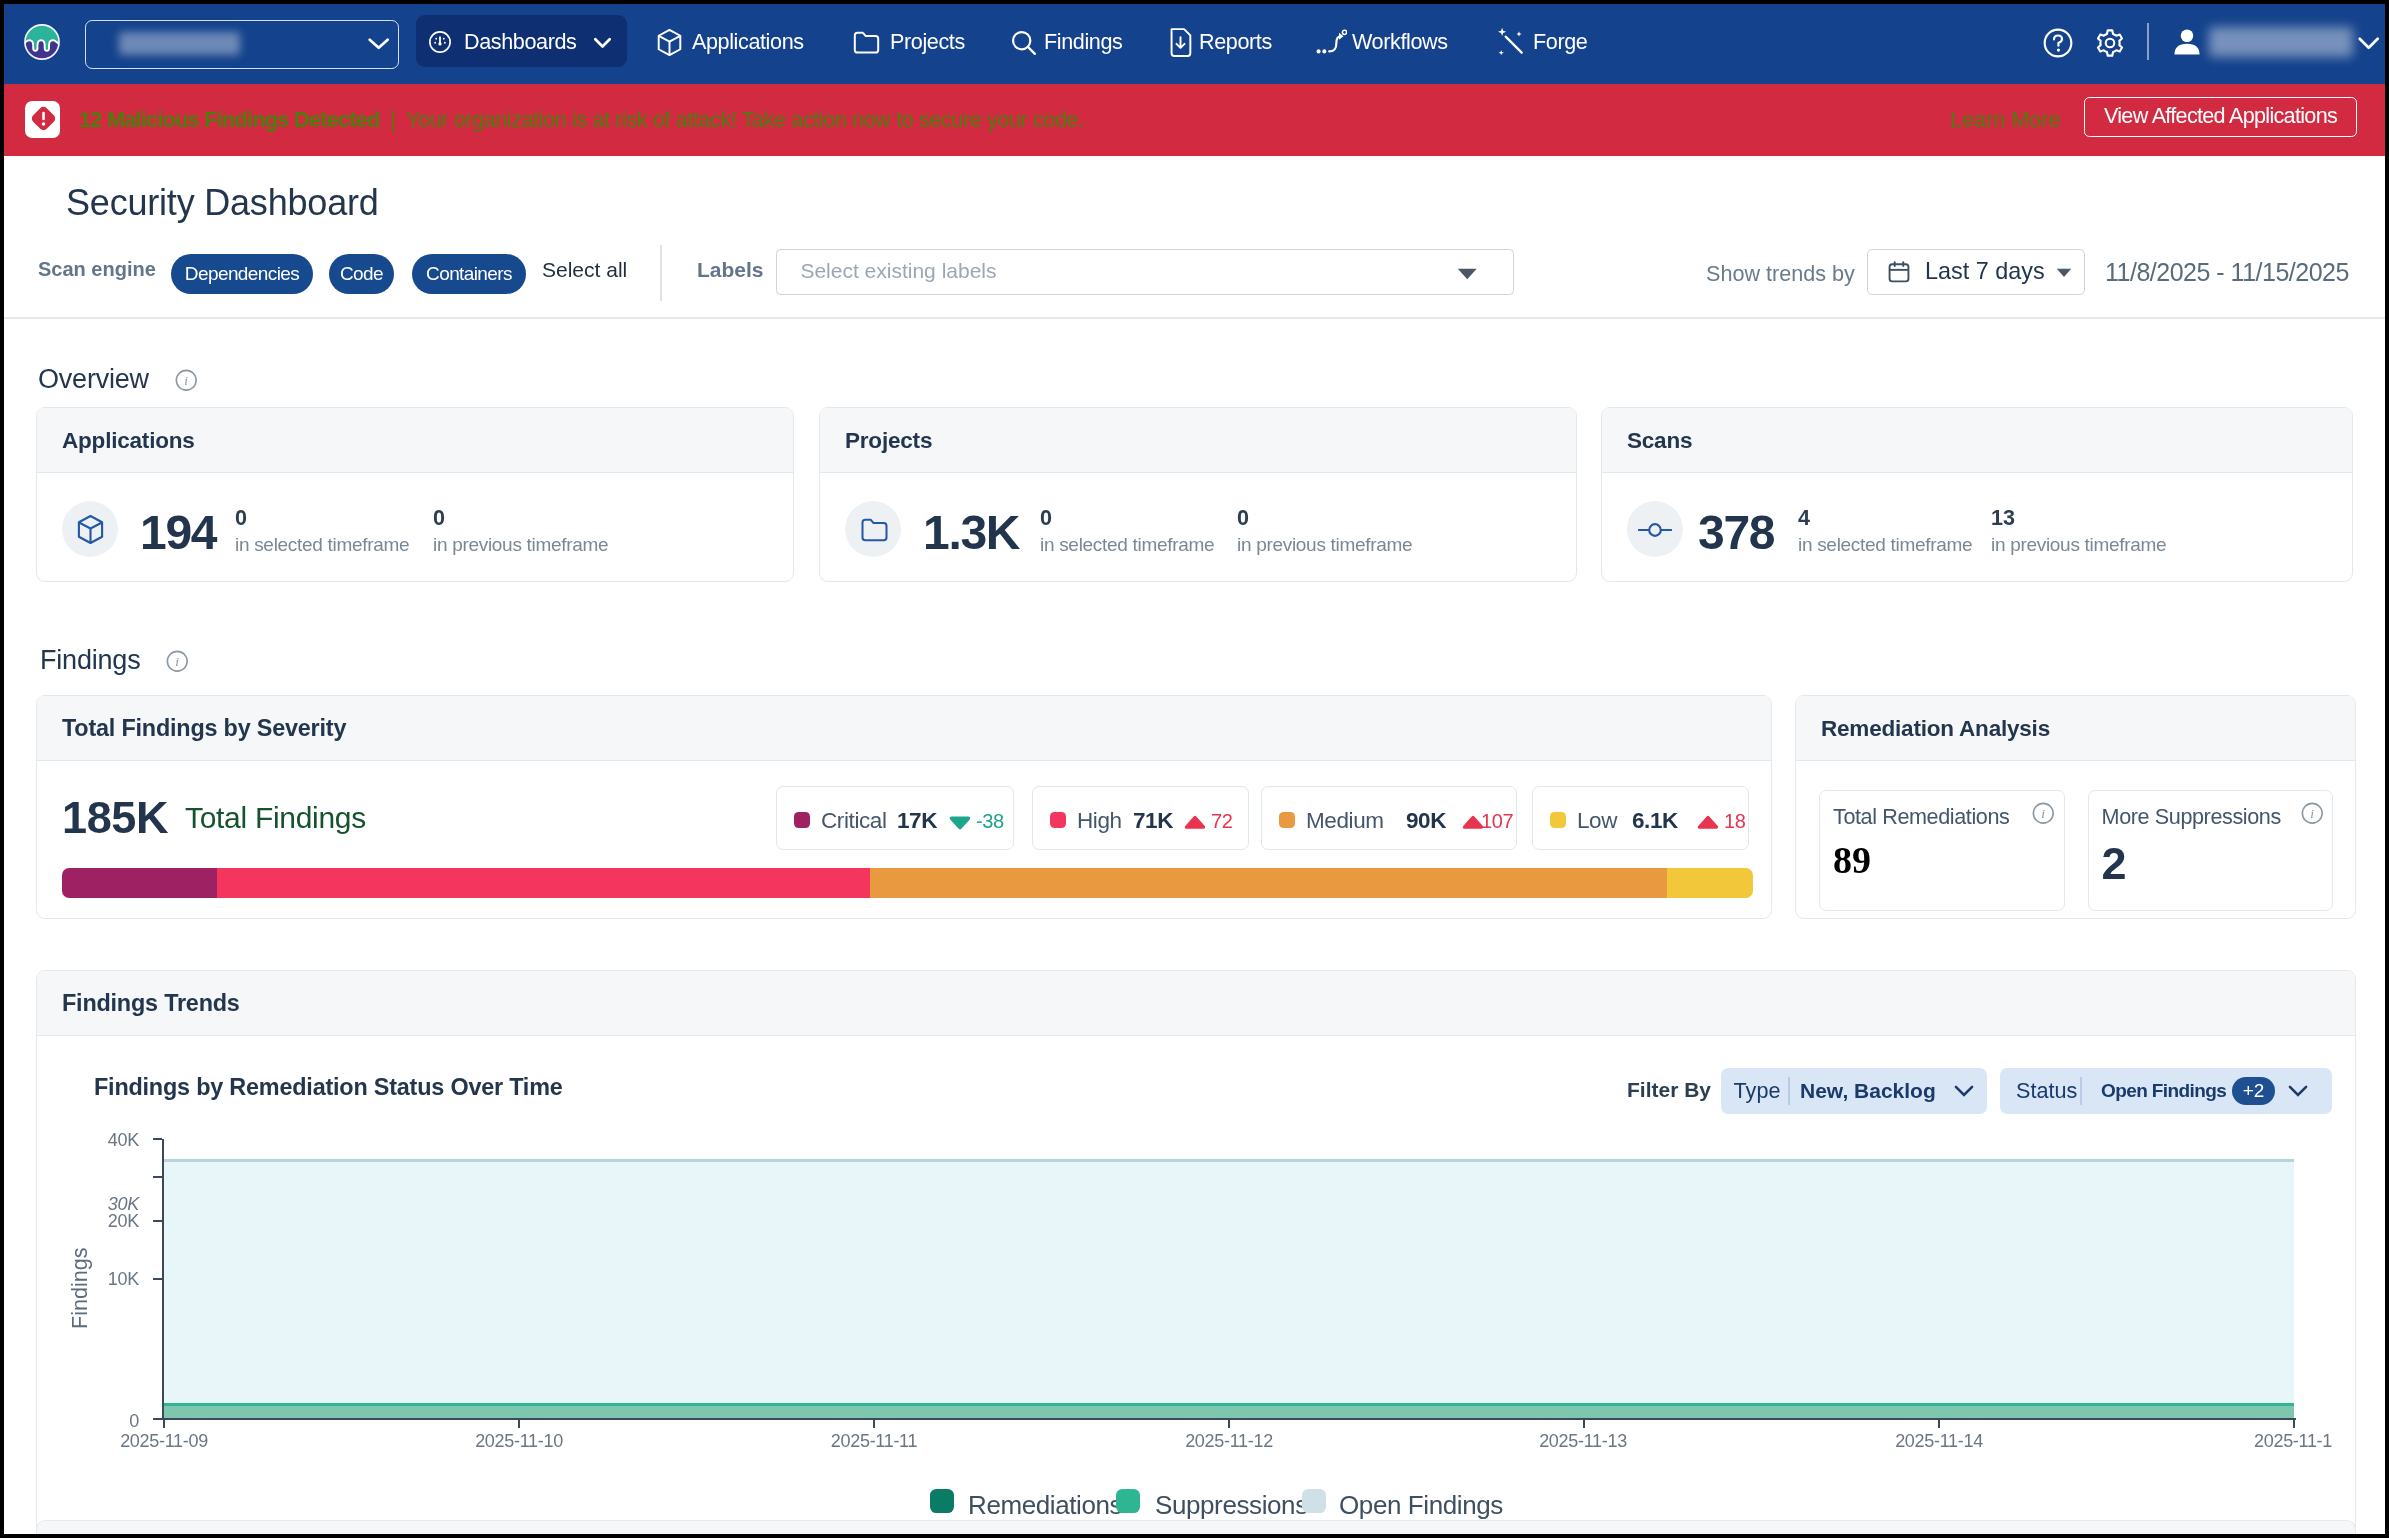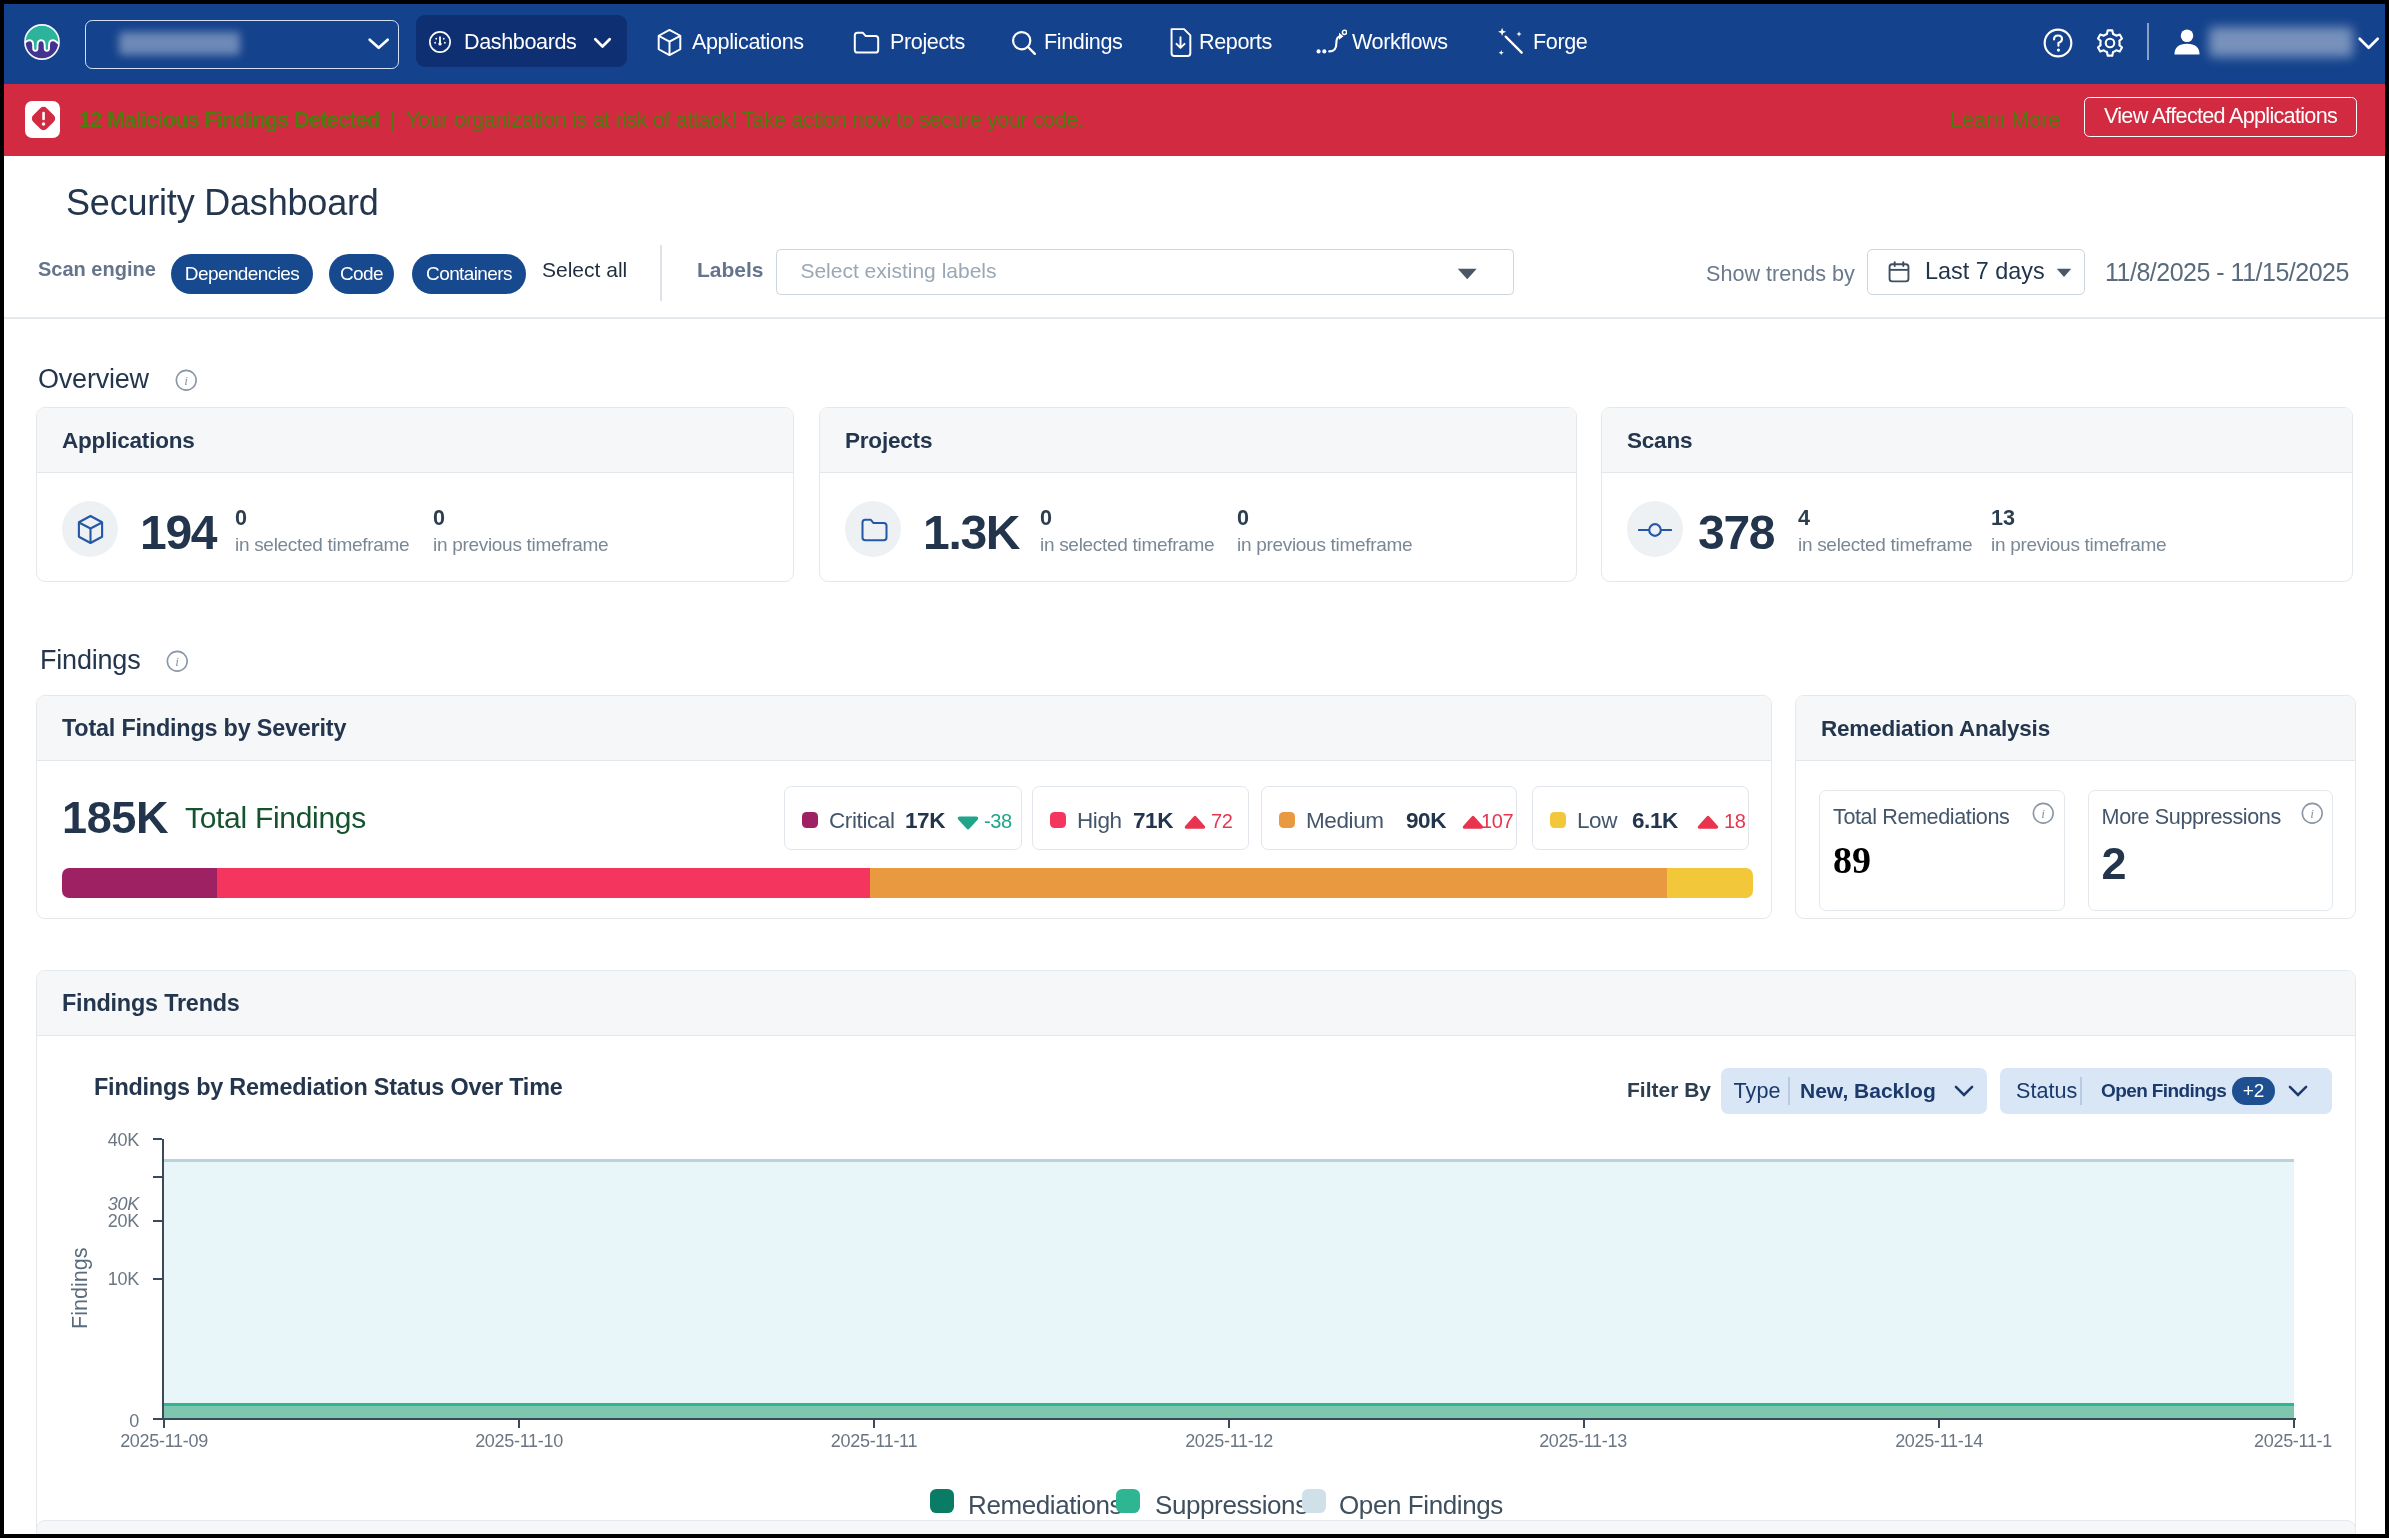--- a/index.html
+++ b/index.html
@@ -256,21 +256,21 @@
     <div class="bignum" style="left:25px;top:96px;font-size:45px;letter-spacing:-0.4px;">185K</div>
     <div class="abs" style="left:148px;top:105px;font-size:30px;color:#14532d;letter-spacing:-0.3px;">Total Findings</div>
     <div class="abs" style="left:25px;top:172px;width:1691px;height:30px;border-radius:7.2px;overflow:hidden;">
       <div style="position:absolute;left:0;top:0;width:155px;height:30px;background:#9e2164;"></div>
       <div style="position:absolute;left:155px;top:0;width:653px;height:30px;background:#f4365e;"></div>
       <div style="position:absolute;left:808px;top:0;width:797px;height:30px;background:#e9993f;"></div>
       <div style="position:absolute;left:1605px;top:0;width:86px;height:30px;background:#f3c73a;"></div>
     </div>
   </div>
 
-  <div class="abs sevchip" style="left:776px;width:238px;margin-left:8px;">
+  <div class="abs sevchip" style="left:776px;width:238px;">
     <div class="swatch" style="left:17px;background:#9e2164;"></div>
     <div class="sevlabel" style="left:44px;">Critical</div>
     <div class="sevval" style="left:120px;">17K</div>
     <svg style="position:absolute;left:171px;top:28px" width="24" height="15.3" viewBox="0 0 27 17">
         <path d="M4 3.5 L23 3.5 L13.5 14 Z" fill="#1fa58b" stroke="#1fa58b" stroke-width="4" stroke-linejoin="round"></path>
       </svg>
     <div class="sevdelta" style="left:199px;color:#1fa58b;">-38</div>
   </div>
   <div class="abs sevchip" style="left:1032px;width:217px;">
     <div class="swatch" style="left:17px;background:#f4365e;"></div>

